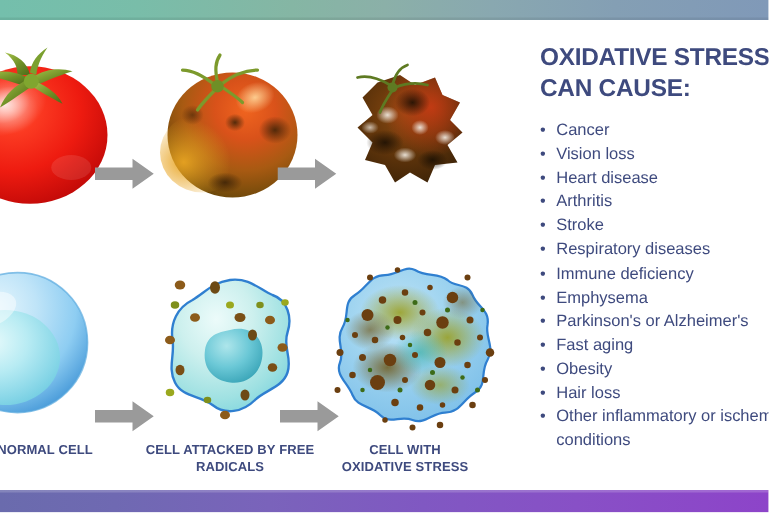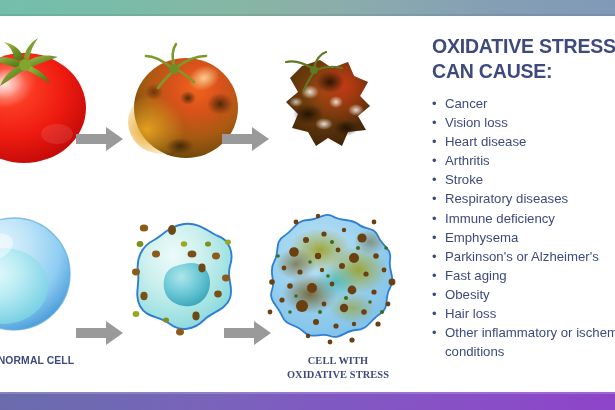--- a/index.html
+++ b/index.html
@@ -67,21 +67,21 @@
     color:#3e4a7e;
     font-size:10.4px;
     font-weight:bold;
     line-height:13.5px;
     letter-spacing:0.1px;
     text-align:center;
     white-space:pre-line;
   }
   .cap-1 { left:-34px; top:354px; width:140px; }
   .cap-2 { left:108px; top:354px; width:152px; }
-  .cap-3 { left:262px; top:354px; width:152px;font-family:Liberation Serif, serif; }
+  .cap-3 { left:248px; top:354px; width:152px; }
 
   
   .arrow { position:absolute; }
   .arrow svg { display:block; }
 
   
   .art { position:absolute; }
   .art svg { display:block; overflow:visible; }
 </style>
 </head>
@@ -400,20 +400,22 @@
           <circle cx="54" cy="104" r="2"></circle>
         <circle cx="24" cy="104" r="1.8"></circle>
           <circle cx="116" cy="104" r="2"></circle>
         <circle cx="12" cy="48" r="1.8"></circle>
           <circle cx="120" cy="40" r="1.8"></circle>
       </g>
     </svg>
   </div>
 
   <div class="caption cap-1">NORMAL CELL</div>
+  <div class="caption cap-2">CELL ATTACKED BY FREE
+RADICALS</div>
   <div class="caption cap-3">CELL WITH
 OXIDATIVE STRESS</div>
 
   <div class="panel">
     <div class="panel-title">OXIDATIVE STRESS</div>
     <div class="panel-title">CAN CAUSE:</div>
 
     <div class="bullets">
       <div class="bullet">
         <span class="dot">•</span>

